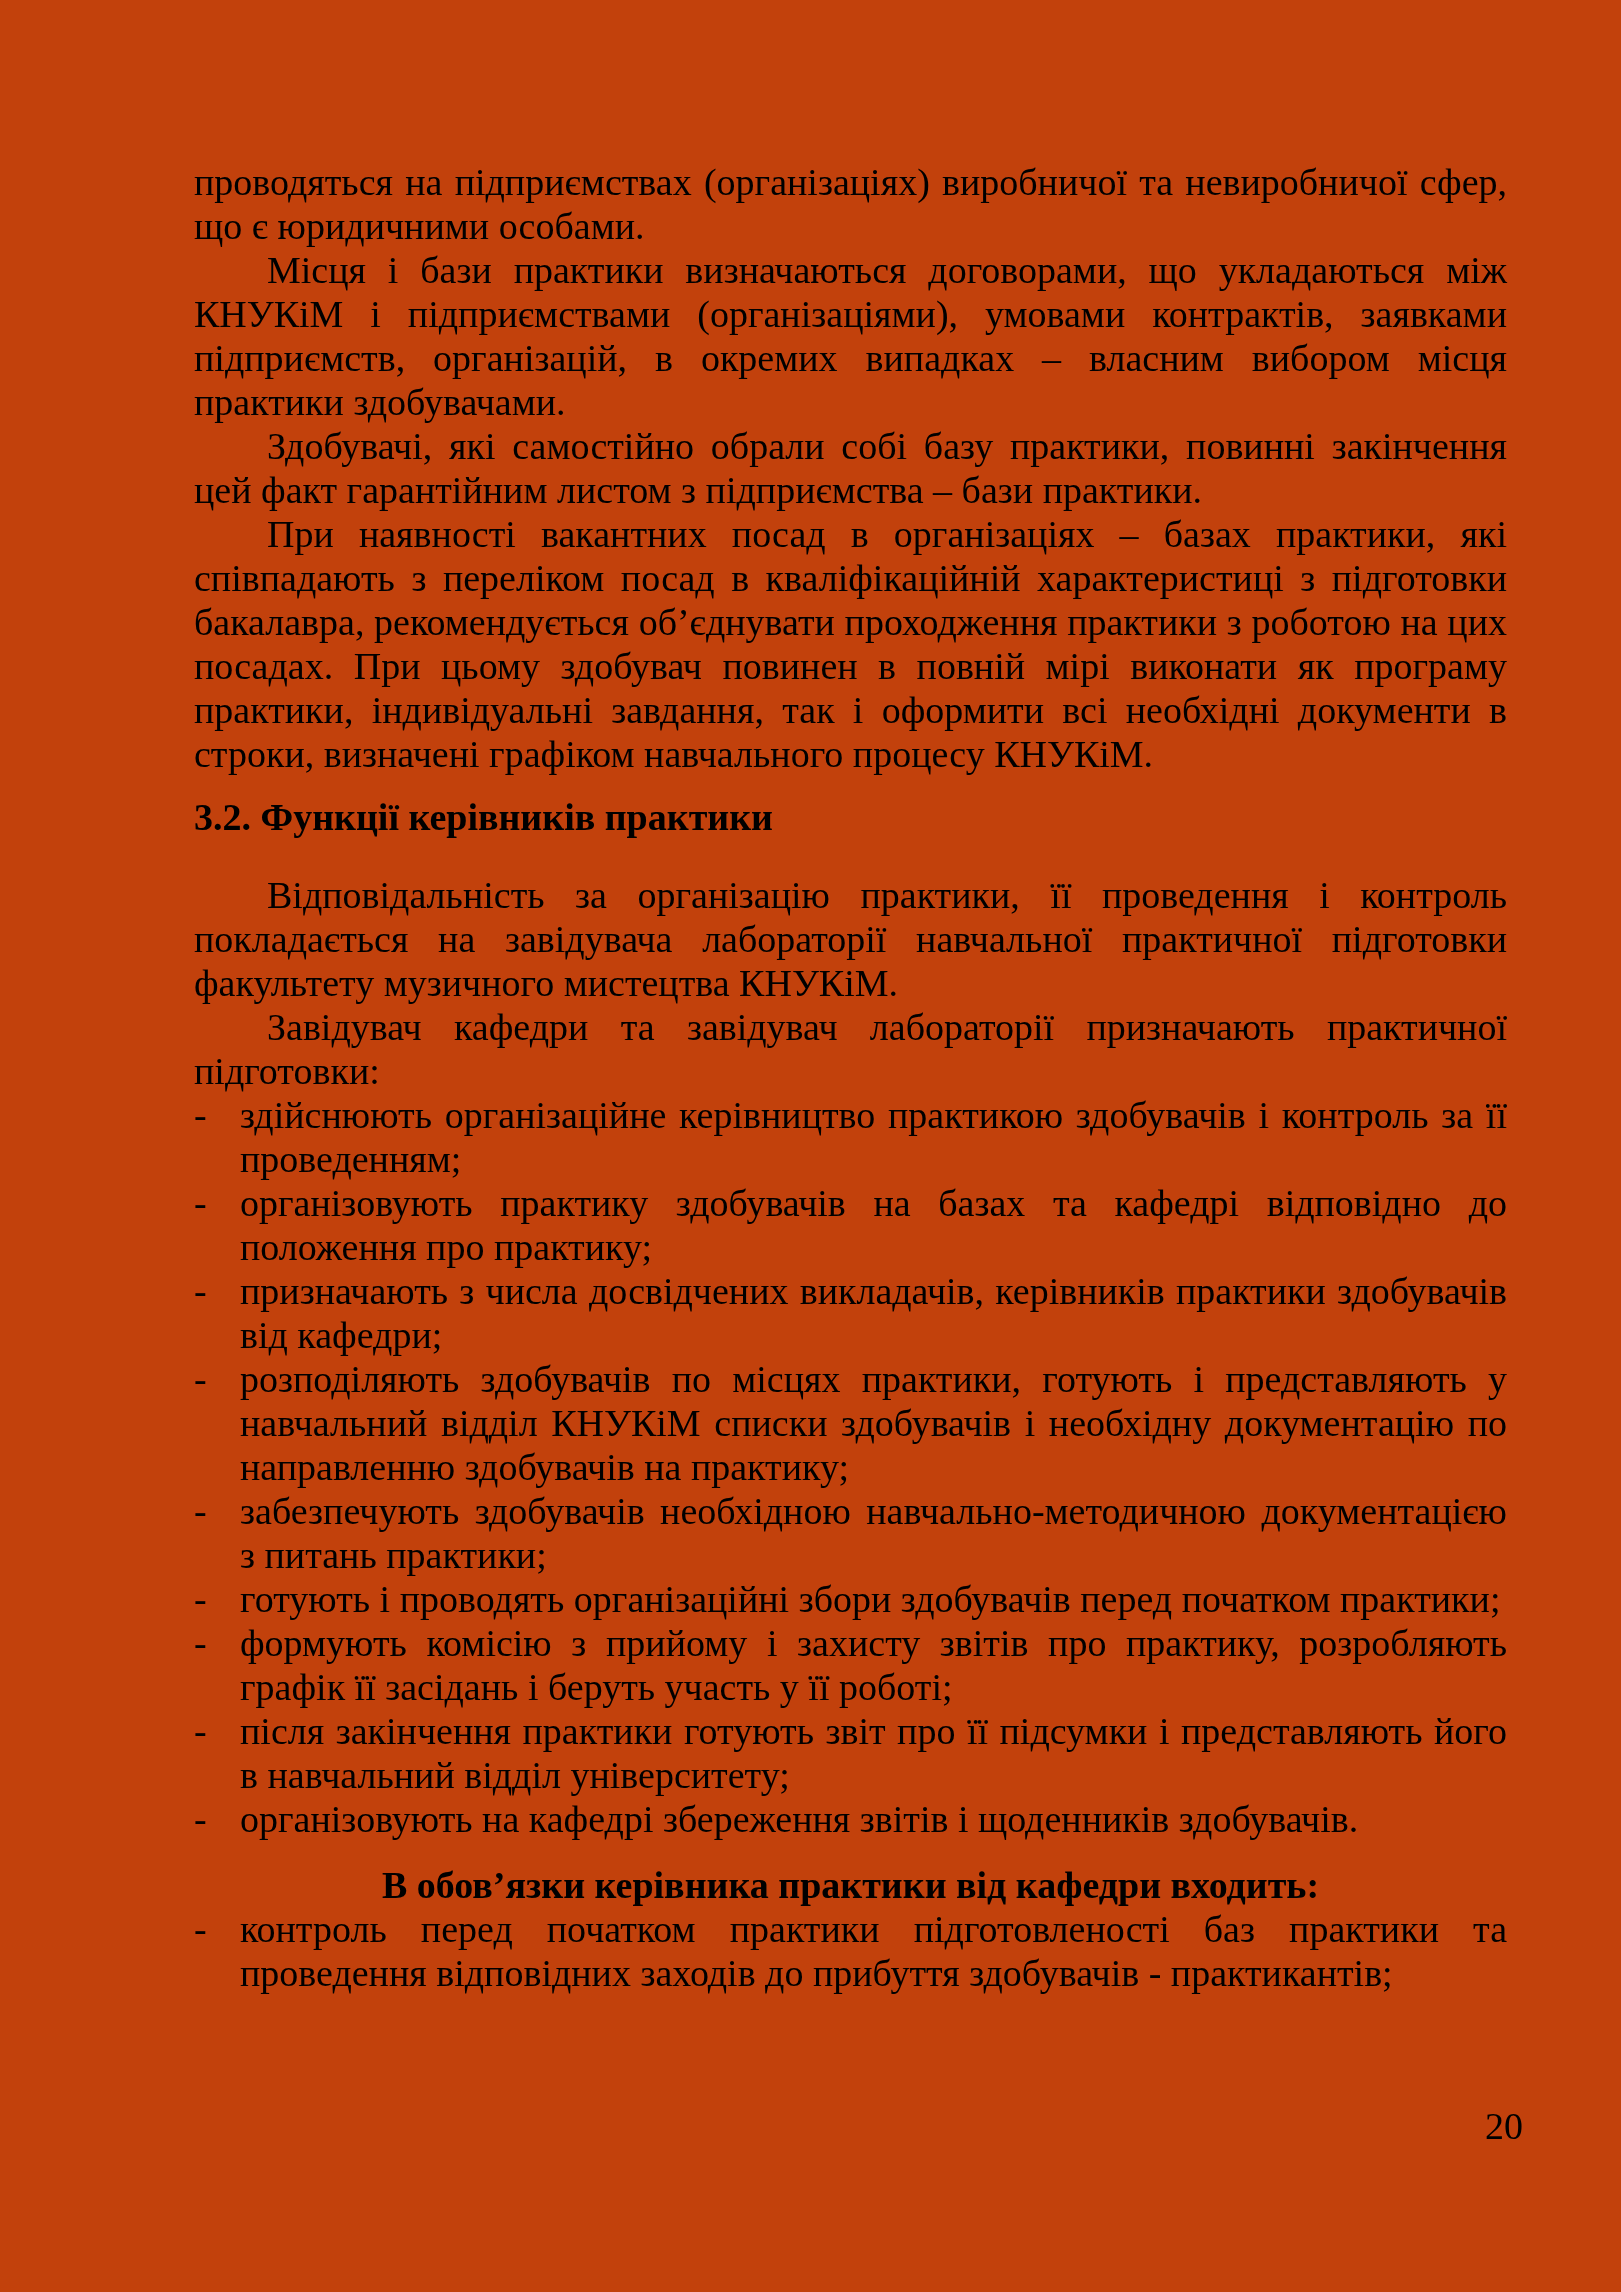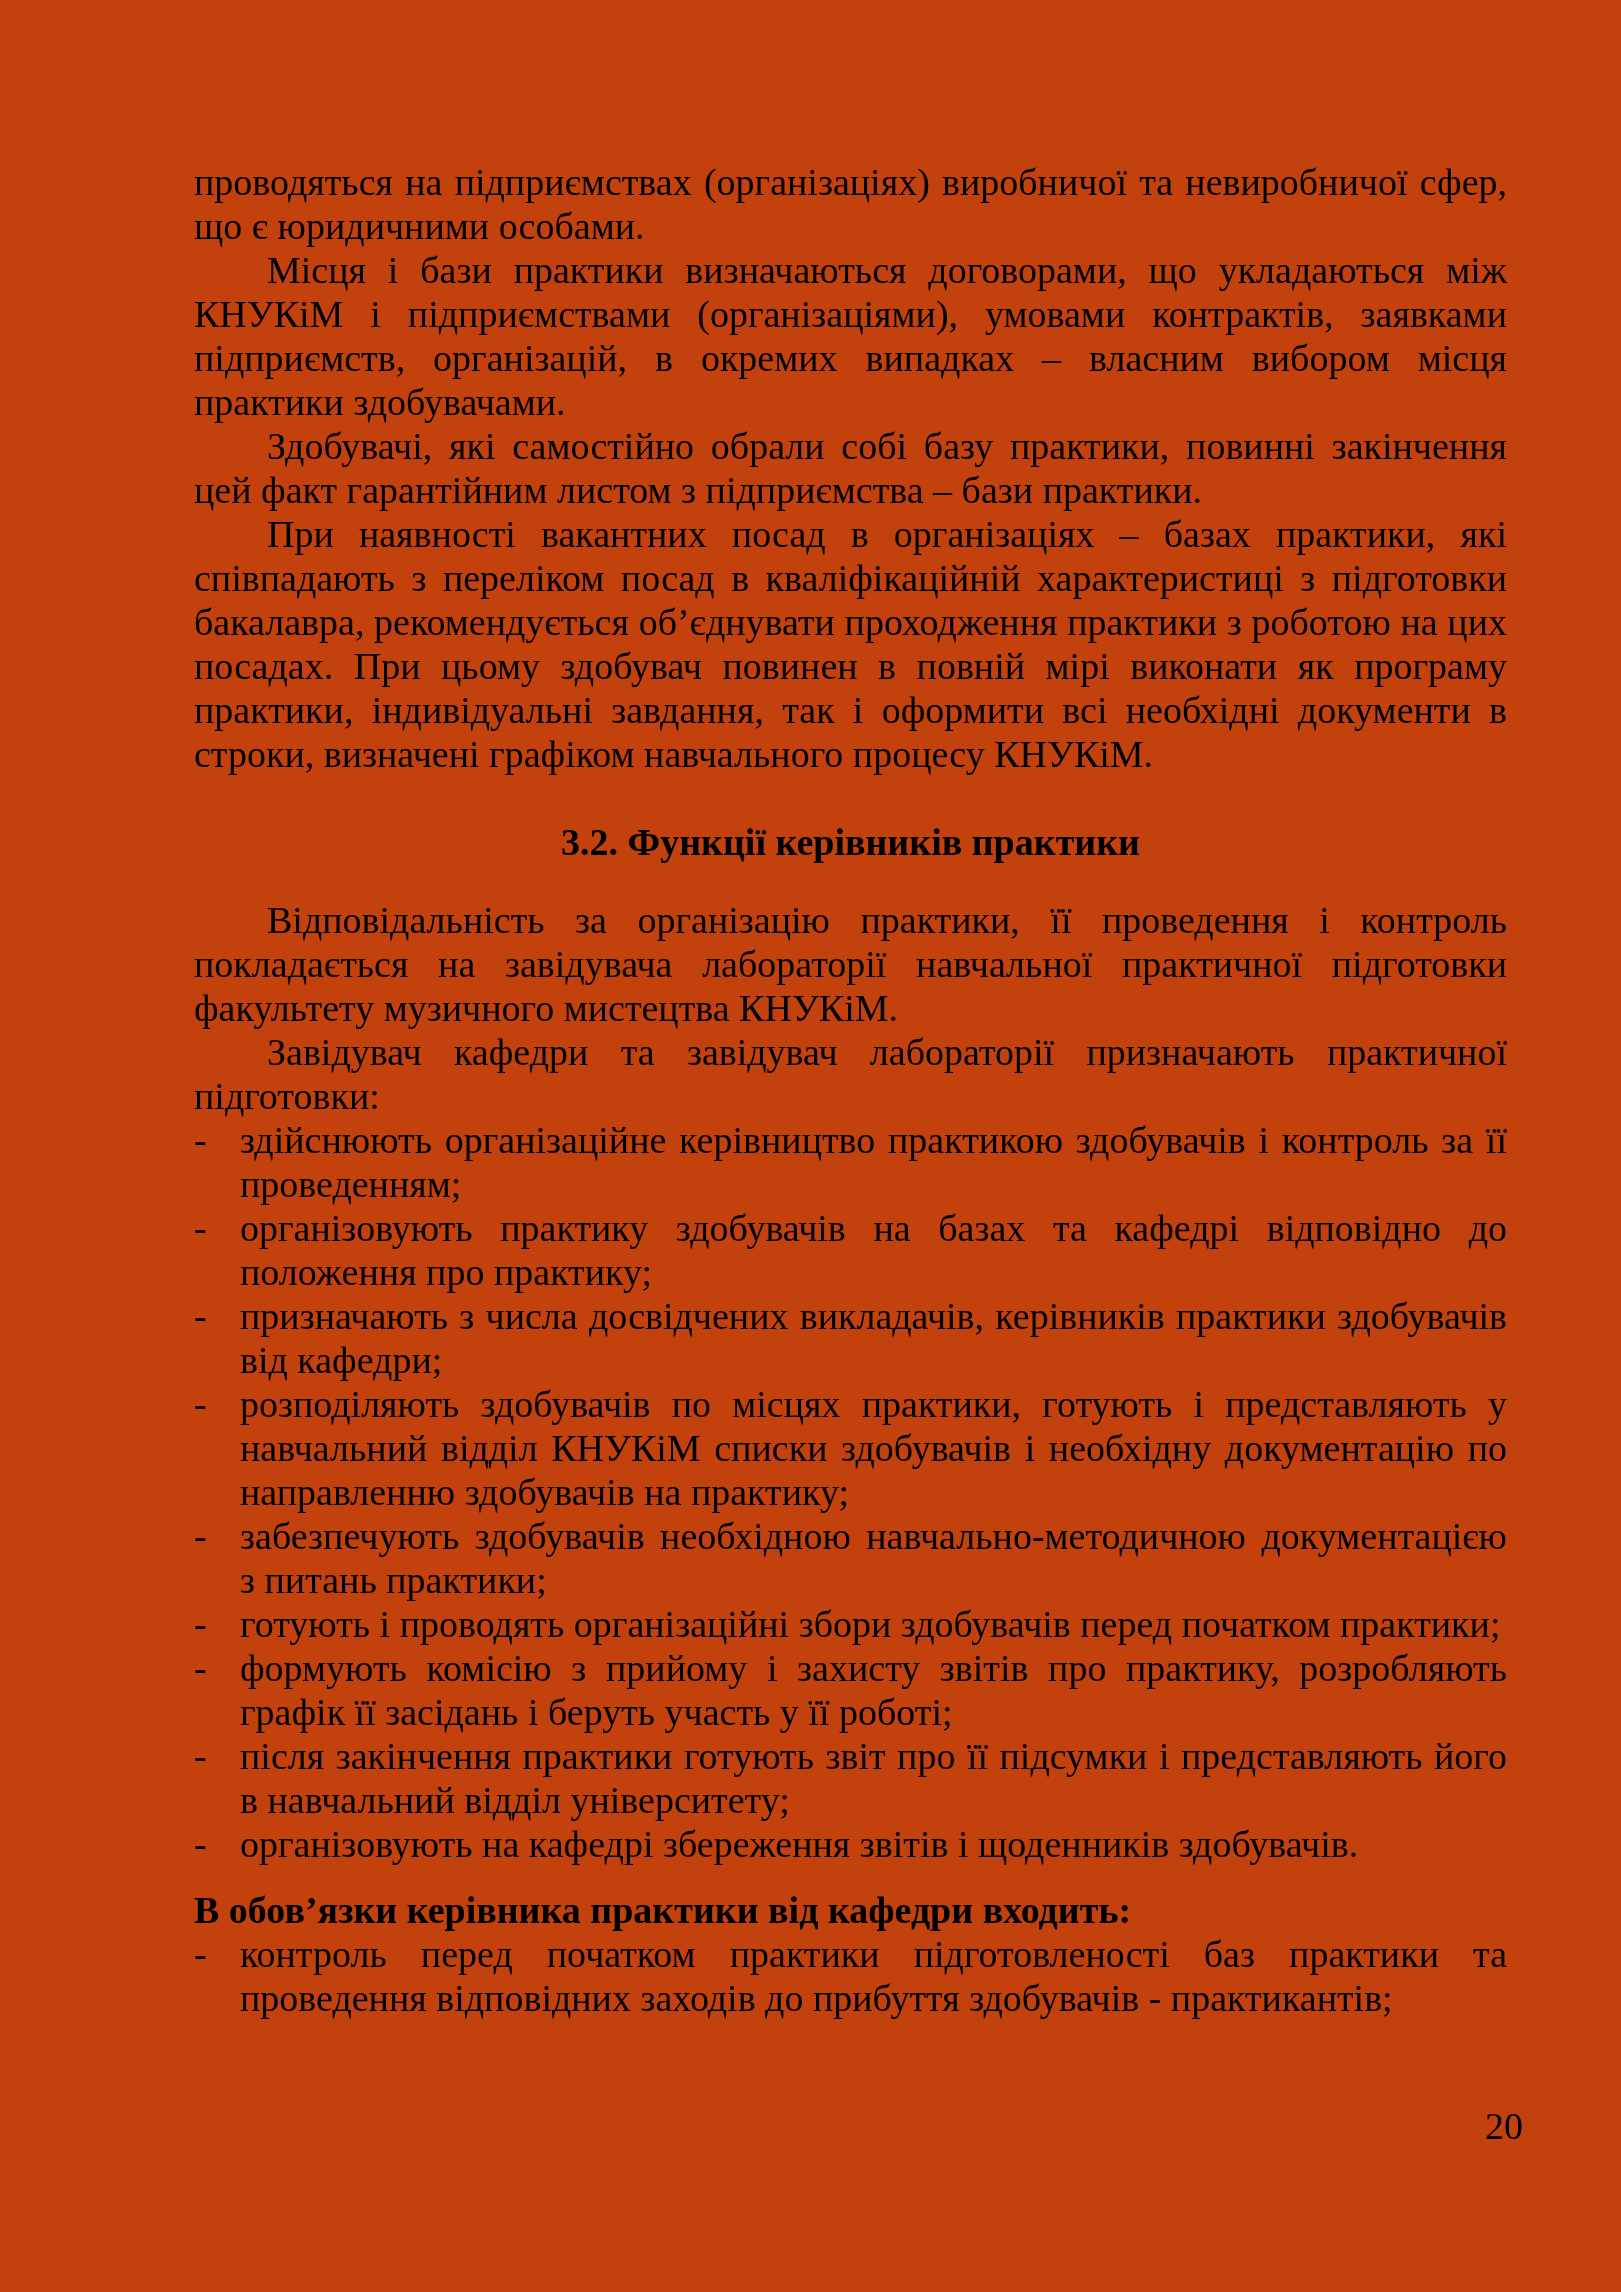--- a/index.html
+++ b/index.html
@@ -29,38 +29,37 @@
     margin: 0;
     padding: 0;
   }
   p.ind {
     text-indent: 73px;
   }
   h2.section-heading {
     font-size: inherit;
     line-height: inherit;
     font-weight: bold;
-    text-align: center;
-    margin: 44px 0 34px 0;
+    margin: 19px 0 34px 0;
     padding: 0;
   }
   .li {
     position: relative;
     padding-left: 46px;
     text-align: justify;
   }
   .li .marker {
     position: absolute;
     left: 0;
     top: 0;
   }
   p.obligations-heading {
     font-weight: bold;
     margin-top: 21.6px;
-    text-align: left;
+    text-align: center;
   }
   .page-number {
     position: absolute;
     top: 2104px;
     right: 98px;
     font-size: 38px;
     line-height: 44px;
   }
 </style>
 </head>

